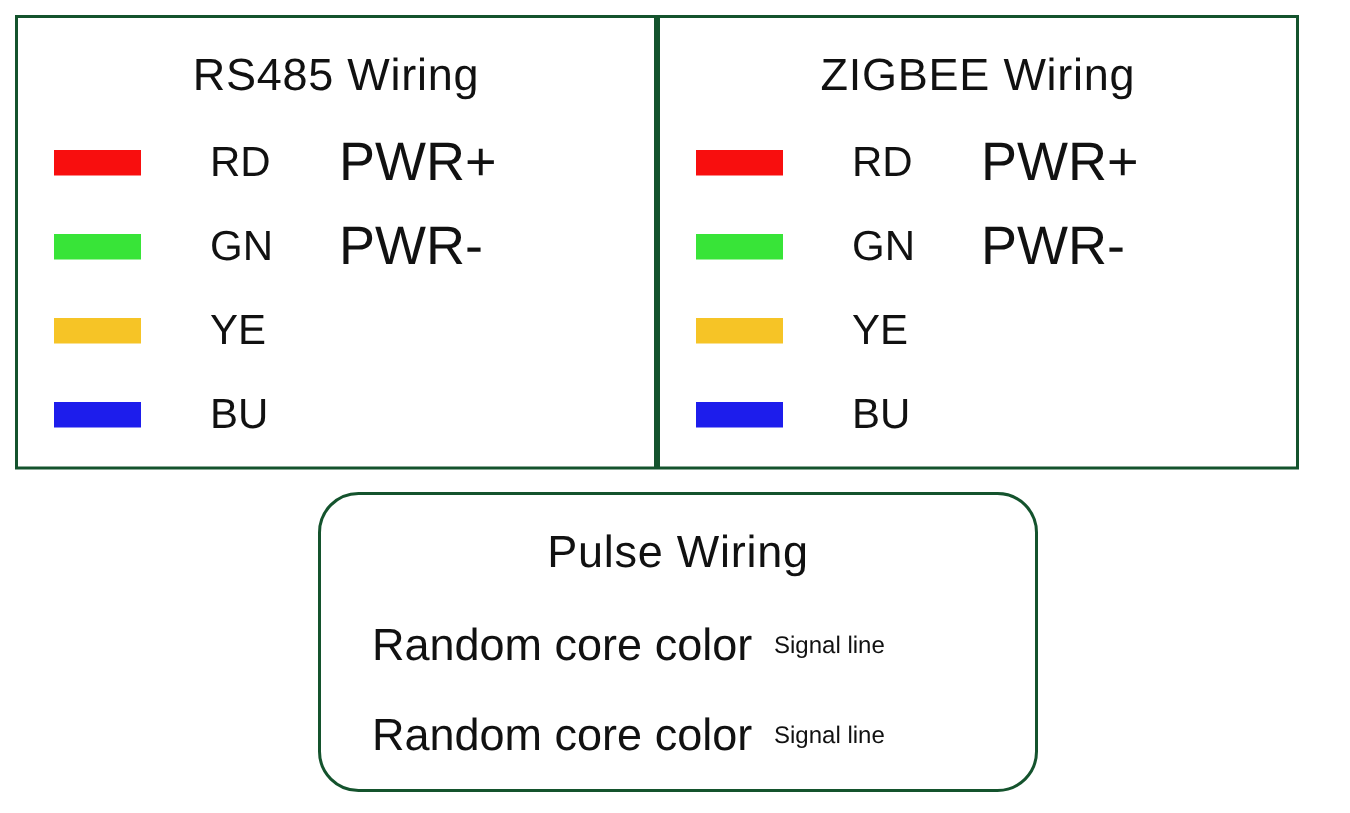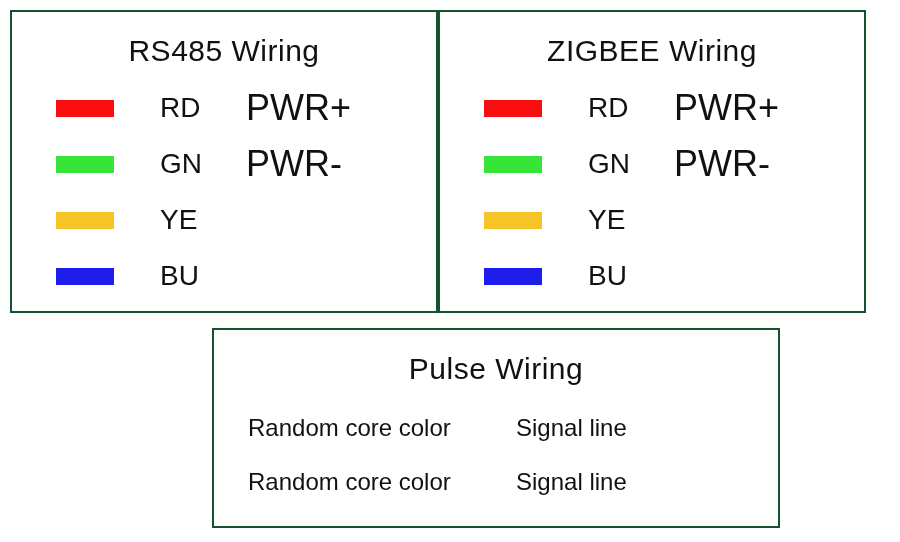--- a/index.html
+++ b/index.html
@@ -30,36 +30,37 @@
   }
   .panel-zigbee {
     left: 438px;
     top: 10px;
     width: 428px;
     height: 303px;
   }
   .panel-pulse {
     left: 212px;
     top: 328px;
-    width: 568px;
+    width: 480px;
     height: 200px;
+    border-radius: 27px;
   }
   .panel-title {
     text-align: center;
     font-size: 30px;
     font-weight: 400;
     margin-top: 22px;
     margin-bottom: 14px;
     letter-spacing: 0.5px;
   }
   .wire-rows {
     display: flex;
     flex-direction: column;
     gap: 20px;
-    padding-left: 44px;
+    padding-left: 24px;
     padding-top: 8px;
   }
   .wire-row {
     display: flex;
     align-items: center;
     height: 36px;
   }
   .wire-swatch {
     width: 58px;
     height: 17px;
@@ -81,26 +82,26 @@
     flex-direction: column;
     gap: 26px;
     padding-top: 14px;
     padding-left: 34px;
   }
   .pulse-row {
     display: flex;
     align-items: center;
   }
   .pulse-core {
-    font-size: 24px;
+    font-size: 30px;
     width: 268px;
     flex: 0 0 auto;
   }
   .pulse-signal {
-    font-size: 24px;
+    font-size: 16px;
     white-space: nowrap;
   }
 </style>
 </head>
 <body>
 
 <div class="canvas">
 
   <div class="panel panel-rs485">
     <div class="panel-title">RS485 Wiring</div>

